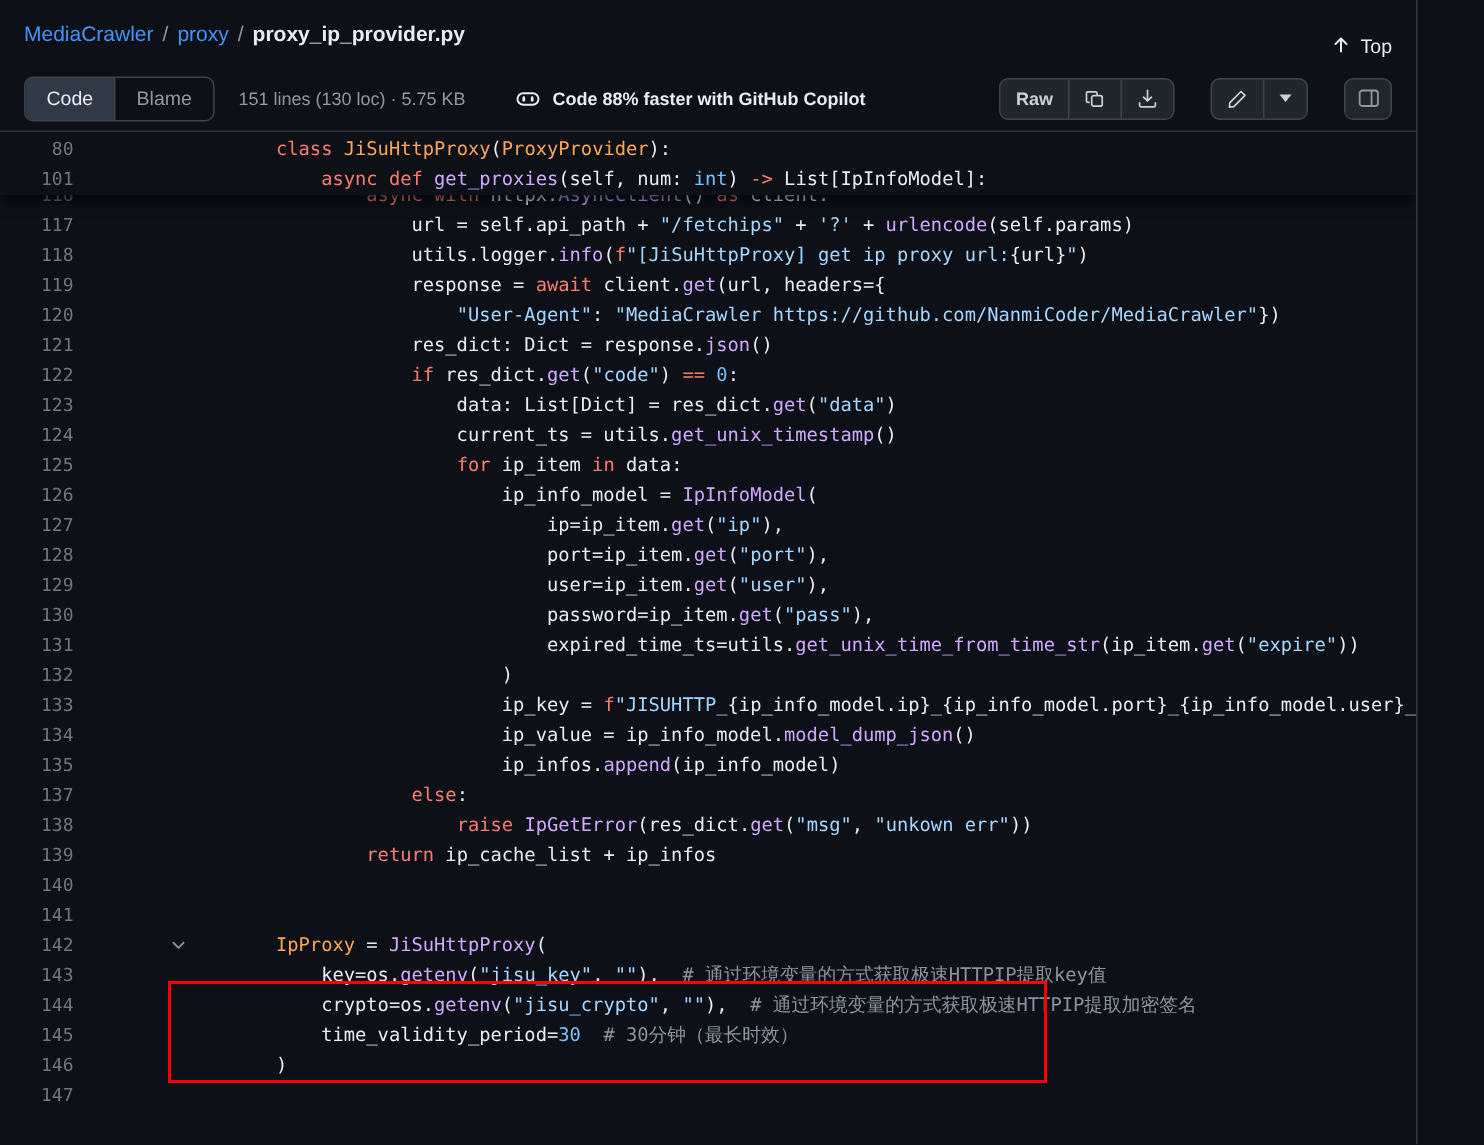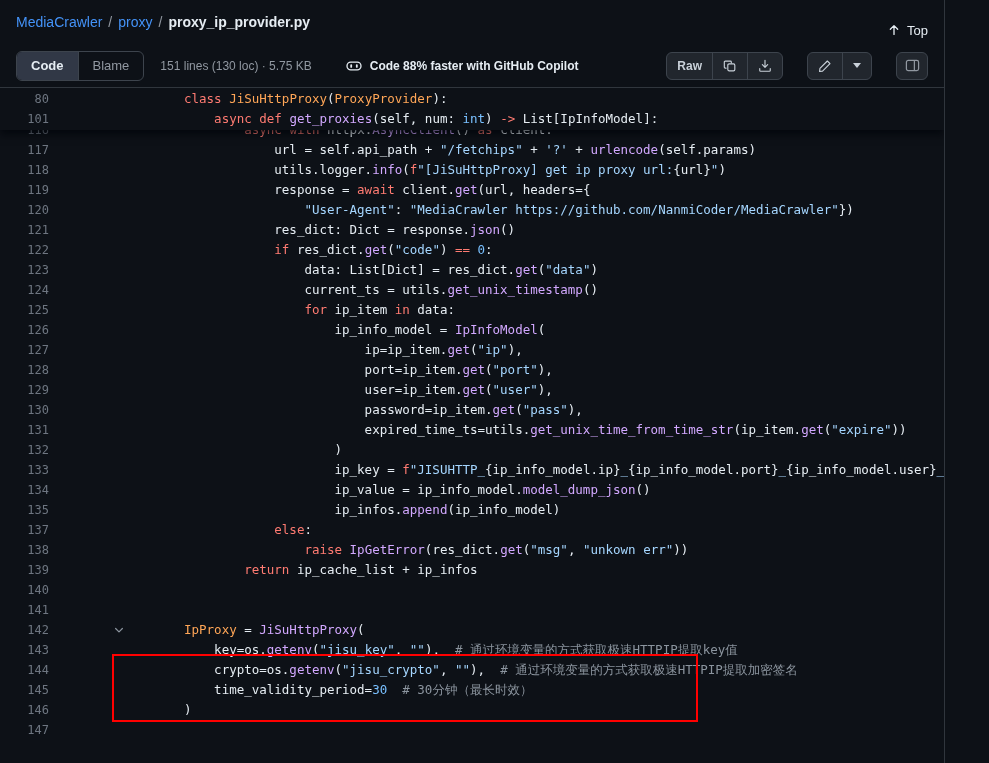--- a/index.html
+++ b/index.html
@@ -14,21 +14,21 @@
   .breadcrumb-bar{height:44px;display:flex;align-items:center;padding:0 16px;font-size:14px;flex:none;}
   .crumb-link{color:var(--link,#4493f8);cursor:pointer;}
   .crumb-sep{color:var(--muted,#9198a1);margin:0 6px;}
   .crumb-file{font-weight:700;color:var(--text,#e6edf3);}
   .top-btn{margin-left:auto;display:flex;align-items:center;gap:6px;font-size:13px;color:var(--text,#e6edf3);cursor:pointer;margin-top:16px;}
 
   
   .toolbar{height:44px;flex:none;display:flex;align-items:center;padding:0 16px;border-bottom:1px solid var(--panel-border,#30363d);gap:8px;}
   .seg{display:flex;border:1px solid #3d444d;border-radius:6px;overflow:hidden;height:30px;background:#0d1117;}
   .seg-btn{padding:0 14px;font-size:13px;display:flex;align-items:center;color:var(--muted,#9198a1);cursor:pointer;}
-  .seg-btn.active{background:#313846;color:var(--text,#e6edf3);font-weight:700;}
+  .seg-btn.active{background:#313846;color:var(--text,#e6edf3);font-weight:400;}
   .seg-btn + .seg-btn{border-left:1px solid #3d444d;}
   .meta{font-size:12px;color:var(--muted,#9198a1);margin-left:8px;}
   .copilot{display:flex;align-items:center;gap:8px;margin-left:26px;font-size:12px;font-weight:600;color:var(--text,#e6edf3);cursor:pointer;}
   .tb-right{margin-left:auto;display:flex;align-items:center;gap:24px;}
   .btn-group{display:flex;height:28px;border:1px solid #3d444d;border-radius:6px;overflow:hidden;background:#21262d;}
   .btn-group>*{display:flex;align-items:center;padding:0 10px;color:#c9d1d9;cursor:pointer;}
   .btn-group>*+*{border-left:1px solid #3d444d;}
   .raw-label{font-size:12px;font-weight:600;}
   .icon-btn-solo{width:32px;height:28px;border:1px solid #3d444d;border-radius:6px;background:#21262d;display:flex;align-items:center;justify-content:center;color:#9198a1;cursor:pointer;}
   .caret{width:0;height:0;border-left:4px solid transparent;border-right:4px solid transparent;border-top:5px solid #c9d1d9;}

